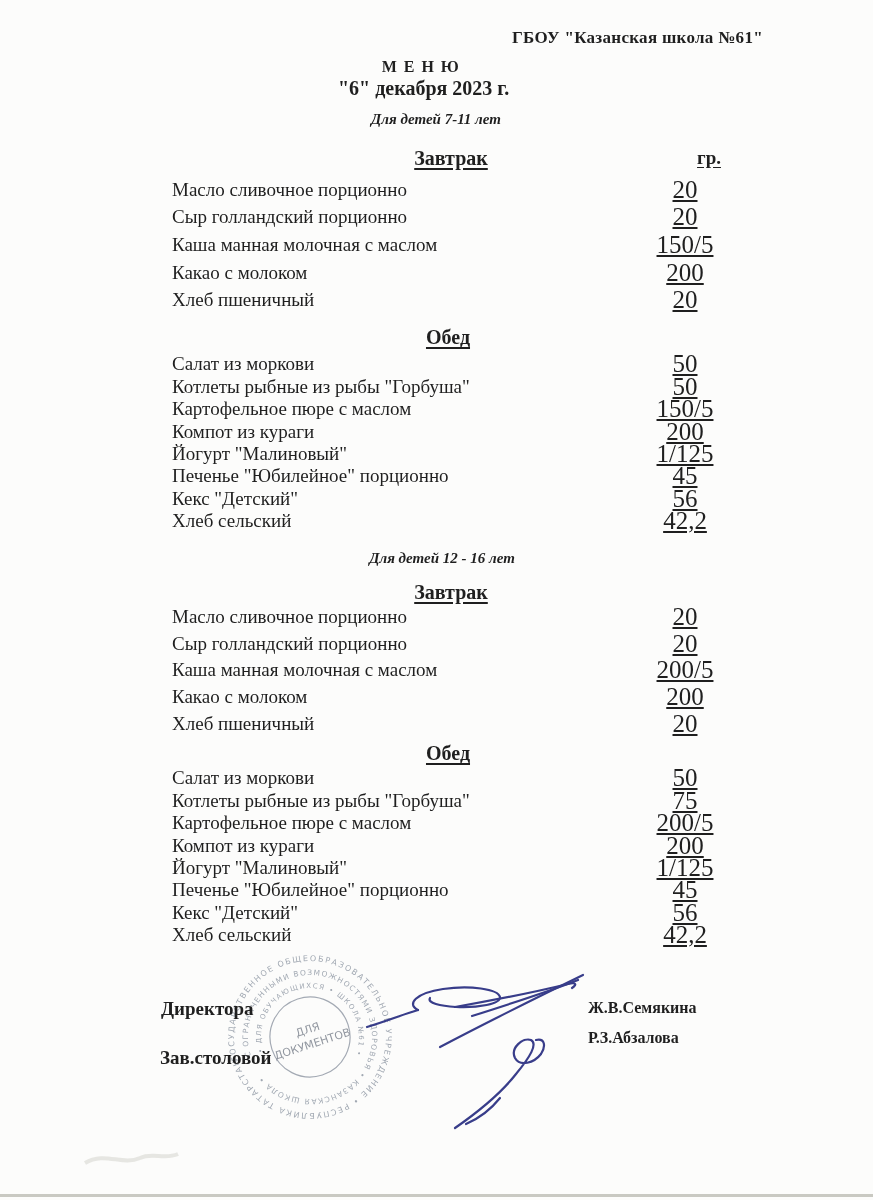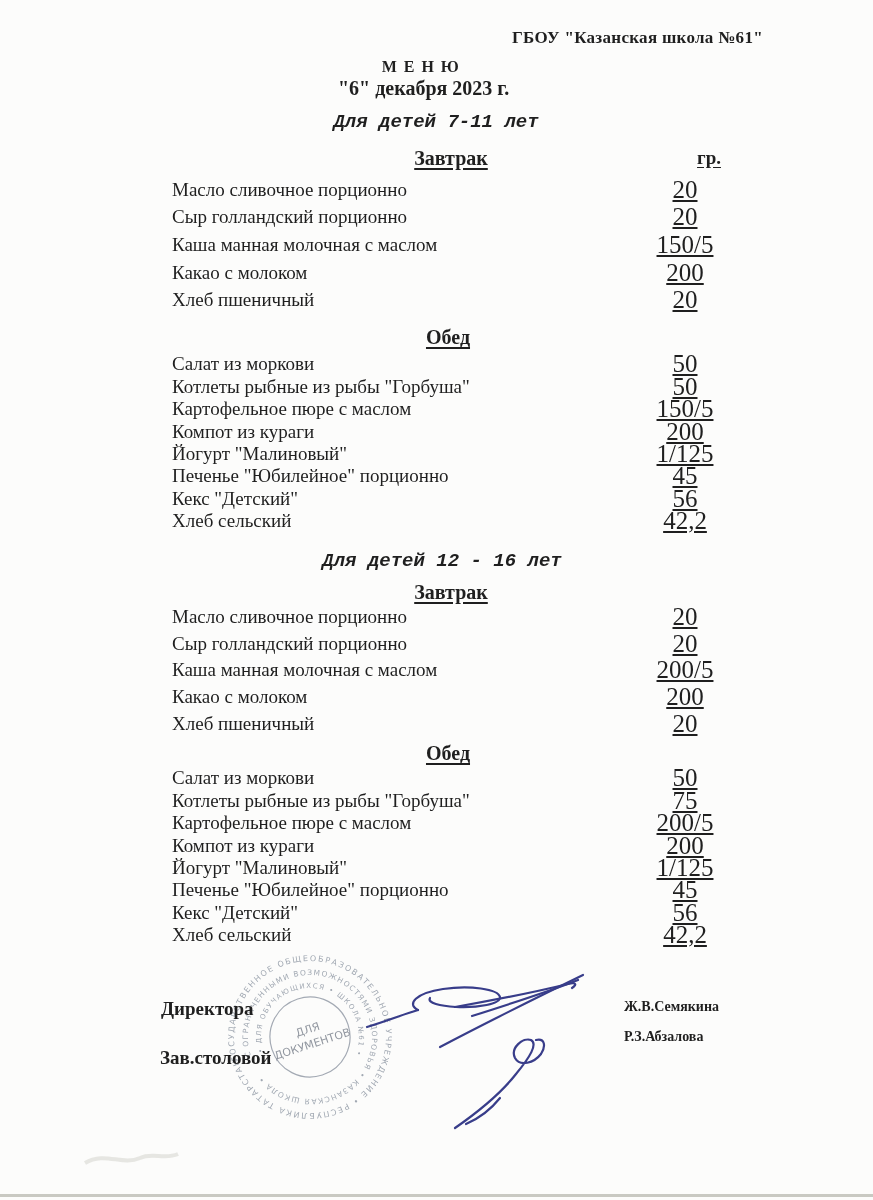--- a/index.html
+++ b/index.html
@@ -6,41 +6,41 @@
   .page{
     position:relative;width:873px;height:1200px;margin:0 auto;
     background:#fcfcfb;overflow:hidden;
     font-family:"Liberation Serif","DejaVu Serif",serif;
     color:#1f1f1f;
   }
   .abs{position:absolute;}
   .school{left:512px;top:28px;font-size:17px;font-weight:bold;letter-spacing:.3px;}
   .menu-label{left:421px;top:58px;transform:translateX(-50%);font-size:16px;font-weight:bold;letter-spacing:1.5px;}
   .date-line{left:338px;top:77px;font-size:20px;font-weight:bold;}
-  .age-title{transform:translateX(-50%);font-size:19px;font-weight:bold;font-style:italic;white-space:nowrap;font-family:Liberation Mono, monospace;}
+  .age-title{transform:translateX(-50%);font-size:15px;font-weight:bold;font-style:italic;white-space:nowrap;}
   .age1{left:436px;top:111px;}
   .age2{left:442px;top:550px;}
   .meal-header{transform:translateX(-50%);font-size:20px;font-weight:bold;text-decoration:underline;text-underline-offset:3px;white-space:nowrap;}
   .bf1{left:451px;top:147px;}
   .ln1{left:448px;top:326px;}
   .bf2{left:451px;top:581px;}
   .ln2{left:448px;top:742px;}
   .unit-header{left:688px;top:147px;transform:translateX(-50%);font-size:19px;font-weight:bold;text-decoration:underline;text-underline-offset:3px;margin-left:21px;}
   .group{position:absolute;left:0;width:790px;}
   .g-b1{top:176px;}  .g-b1 .row{height:27.6px;}
   .g-l1{top:353px;}  .g-l1 .row{height:22.45px;}
   .g-b2{top:604px;}  .g-b2 .row{height:26.6px;}
   .g-l2{top:767px;}  .g-l2 .row{height:22.45px;}
   .row{position:relative;display:flex;align-items:center;}
   .item-name{position:absolute;left:172px;font-size:19px;white-space:nowrap;}
   .item-qty{position:absolute;left:615px;width:140px;text-align:center;font-size:25px;text-decoration:underline;}
   .sig-role{font-size:19px;font-weight:bold;z-index:4;}
   .role1{left:161px;top:998px;}
   .role2{left:160px;top:1047px;text-align:center;}
-  .sig-name{left:588px;font-size:14px;font-weight:bold;z-index:4;margin-left:36px;}
+  .sig-name{left:588px;font-size:16px;font-weight:bold;z-index:4;}
   .name1{top:999px;}
   .name2{top:1029px;}
   .stamp-svg{left:220px;top:947px;z-index:2;}
   .ink-svg{left:0;top:0;z-index:5;pointer-events:none;}
   .scan-edge{left:0;top:1194px;width:873px;height:3px;background:#c9c9c2;z-index:1;}
 </style>
 </head>
 <body>
 
 <div class="page">

